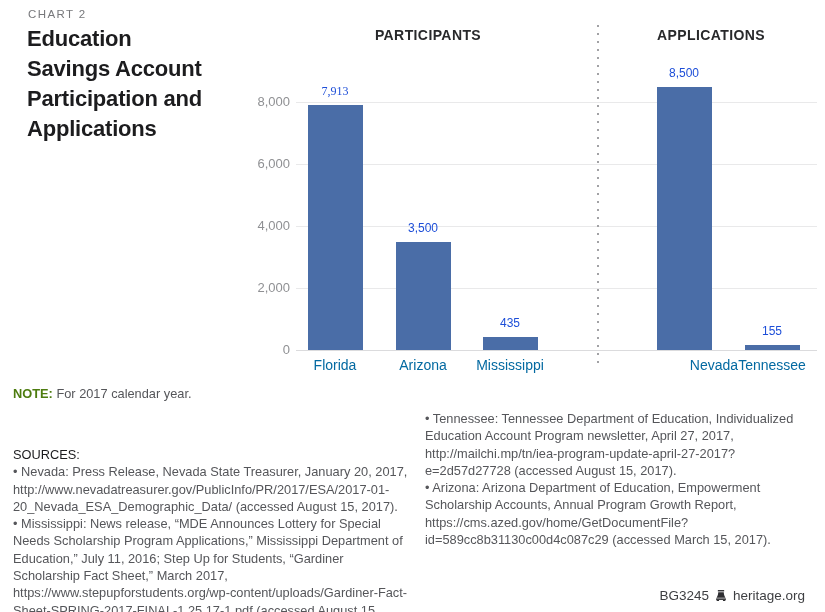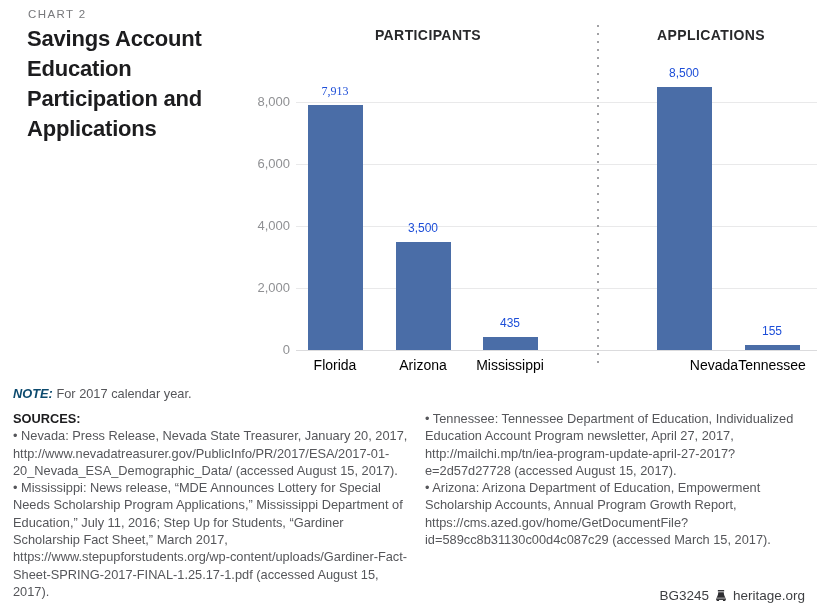--- a/index.html
+++ b/index.html
@@ -11,49 +11,49 @@
   .title  { position:absolute; left:27px; top:24px; font-size:22px; line-height:30px;
             font-weight:bold; color:#1c1c1e; letter-spacing:-0.2px; }
   .title span { display:block; }
 
   
   .gridline { position:absolute; height:1px; background:#e9e9ea; }
   .baseline { background:#dbdbdd; }
   .ytick { position:absolute; width:65px; text-align:right; font-size:13px; color:#8f9093; line-height:16px; }
   .bar   { position:absolute; background:#4a6da7; }
   .val   { position:absolute; font-size:12px; color:#1d4ed8; transform:translateX(-50%); white-space:nowrap; }
-  .cat   { position:absolute; font-size:14px; color:#000000; transform:translateX(-50%); white-space:nowrap; }
+  .cat   { position:absolute; font-size:14px; color:#0369a1; transform:translateX(-50%); white-space:nowrap; }
   .ghead { position:absolute; font-size:14px; font-weight:bold; color:#28292b; letter-spacing:0.4px;
            transform:translateX(-50%); white-space:nowrap; }
   .divider { position:absolute; width:2px;
              background-image:repeating-linear-gradient(to bottom, #a2a2a5 0 2px, transparent 2px 8px); }
 
   .note { position:absolute; left:13px; top:386px; font-size:12.8px; color:#55565a; }
-  .note b { color:#0c4a6e;font-style:italic; }
+  .note b { color:#4d7c0f; }
 
   .src-col { position:absolute; width:396px; font-size:12.8px; line-height:17.3px; color:#55565a; }
   .src-col p { overflow-wrap:anywhere; margin:0; }
   .col1 { left:13px; top:410px; }
   .col2 { left:425px; top:410px; width:392px; }
-  .src-head { font-weight:bold; color:#1c1c1e; }
+  .src-head { font-weight:normal; color:#1c1c1e;margin-top:36px; }
 
   .footer { position:absolute; top:588px; right:20px; display:flex; align-items:center; gap:5px;
             font-size:13.5px; color:#3e3f42; }
   .bell { width:14px; height:14px; fill:#2e2e31; }
 </style>
 </head>
 <body>
 
 <div class="page">
 
   <div class="kicker">CHART 2</div>
 
   <h1 class="title">
+    <span>Education</span>
     <span>Savings Account</span>
-    <span>Education</span>
     <span>Participation and</span>
     <span>Applications</span>
   </h1>
 
   <div id="chart">
       <div class="gridline baseline" style="left: 296px; top: 350px; width: 521px;"></div>
       <div class="ytick" style="left: 225px; top: 342px;">0</div>
       <div class="gridline" style="left: 296px; top: 288px; width: 521px;"></div>
       <div class="ytick" style="left: 225px; top: 280px;">2,000</div>
       <div class="gridline" style="left: 296px; top: 226px; width: 521px;"></div>

